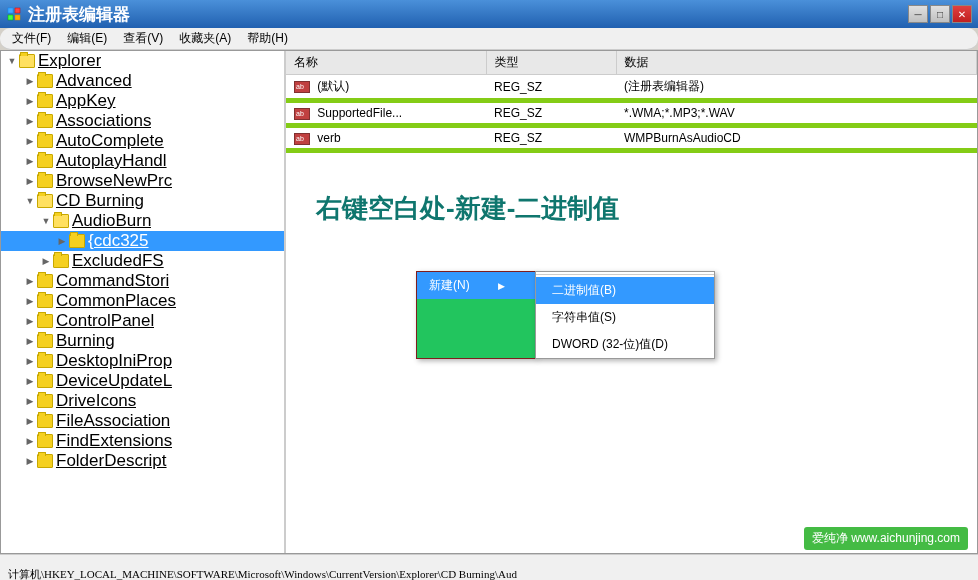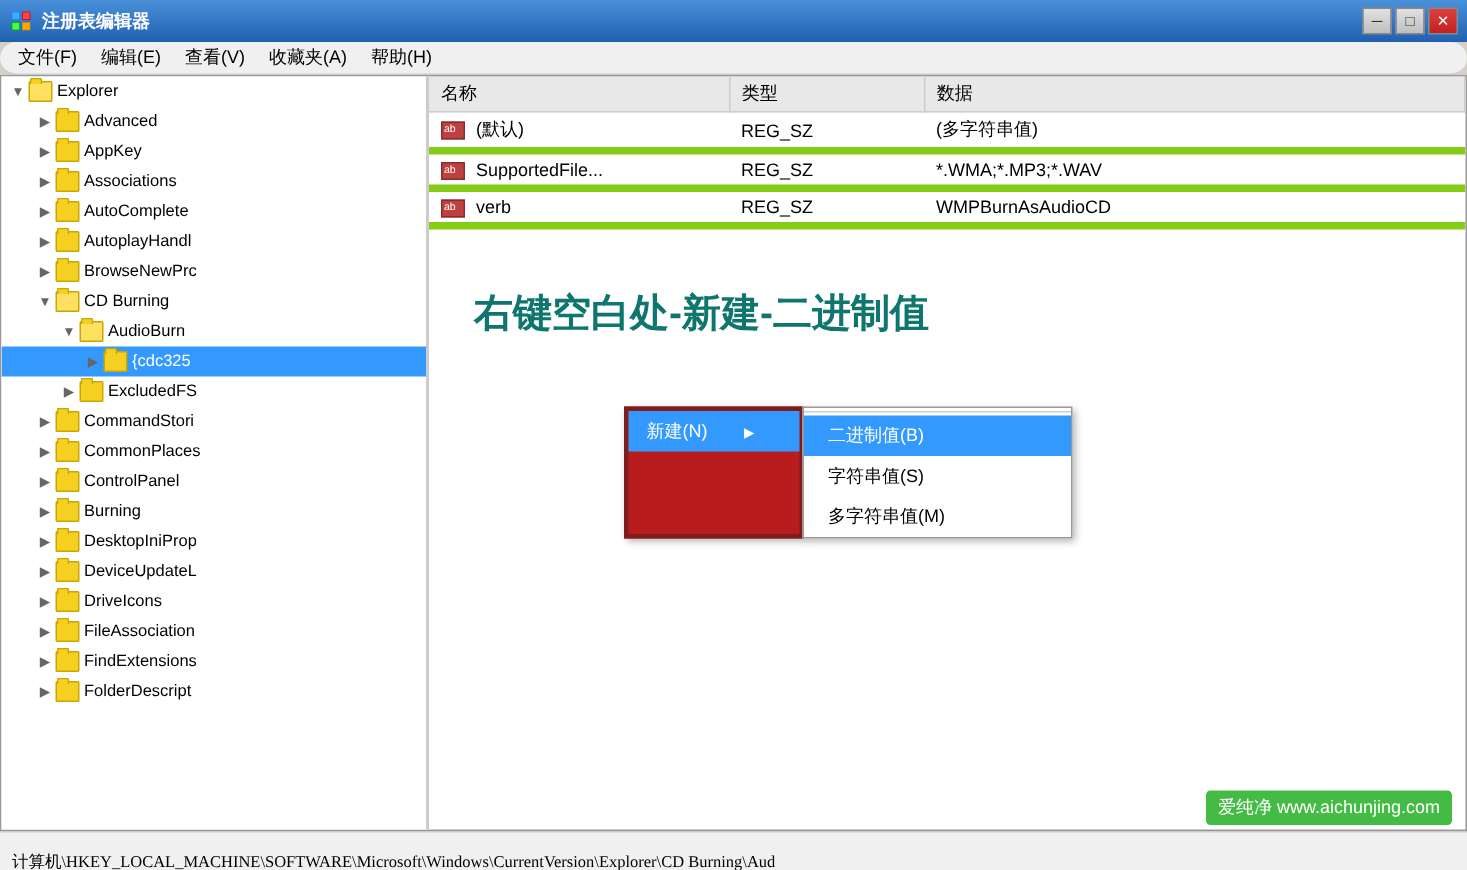--- a/index.html
+++ b/index.html
@@ -26,21 +26,21 @@
       width: 16px;
       height: 16px;
       margin-right: 6px;
       display: inline-flex;
       align-items: center;
       justify-content: center;
     }
     .title-bar-text {
       flex: 1;
       font-weight: bold;
-      font-size: 12px;
+      font-size: 17px;
     }
     .title-bar-buttons {
       display: flex;
       gap: 2px;
     }
     .tb-btn {
       width: 20px;
       height: 18px;
       background: linear-gradient(to bottom, #e0e0e0, #c0c0c0);
       border: 1px solid #888;
@@ -138,23 +138,24 @@
       height: 3px;
       background: #f5d020;
       border: 1px solid #c8a800;
       border-bottom: none;
       border-radius: 1px 1px 0 0;
     }
     .folder-icon.open {
       background: #ffe060;
     }
     .tree-label {
-      font-size: 11px;
+      font-size: 17px;
       overflow: hidden;
       text-overflow: ellipsis;
+      text-decoration: underline;
     }
 
     
     .content-pane {
       flex: 1;
       display: flex;
       flex-direction: column;
       position: relative;
       overflow: hidden;
     }
@@ -212,22 +213,22 @@
 
     
     .context-menu-wrapper {
       position: absolute;
       top: 220px;
       left: 130px;
       z-index: 100;
       display: flex;
     }
     .context-menu-main {
-      background: #b91c1c;
-      border: 3px solid #7f1d1d;
+      background: #22c55e;
+      border: 1px solid #7f1d1d;
       box-shadow: 2px 2px 5px rgba(0,0,0,0.3);
       min-width: 120px;
     }
     .context-menu-item {
       padding: 5px 30px 5px 12px;
       cursor: pointer;
       display: flex;
       align-items: center;
       justify-content: space-between;
       font-size: 12px;
@@ -469,21 +470,21 @@
           <th>数据</th>
         </tr>
       </thead>
       <tbody>
         <tr>
           <td>
             <span class="reg-icon"></span>
             <span>(默认)</span>
           </td>
           <td>REG_SZ</td>
-          <td>(多字符串值)</td>
+          <td>(注册表编辑器)</td>
         </tr>
         <tr>
           <td>
             <span class="reg-icon"></span>
             <span>SupportedFile...</span>
           </td>
           <td>REG_SZ</td>
           <td>*.WMA;*.MP3;*.WAV</td>
         </tr>
         <tr>
@@ -510,21 +511,21 @@
 
       <div class="context-submenu">
         <div class="context-menu-divider"></div>
         <div class="context-menu-item selected-menu">
           <span>二进制值(B)</span>
         </div>
         <div class="context-menu-item">
           <span>字符串值(S)</span>
         </div>
         <div class="context-menu-item">
-          <span>多字符串值(M)</span>
+          <span>DWORD (32-位)值(D)</span>
         </div>
       </div>
     </div>
 
   </div>
 </div>
 
 <div class="status-bar">
   <span>计算机\HKEY_LOCAL_MACHINE\SOFTWARE\Microsoft\Windows\CurrentVersion\Explorer\CD Burning\Aud</span>
 </div>

